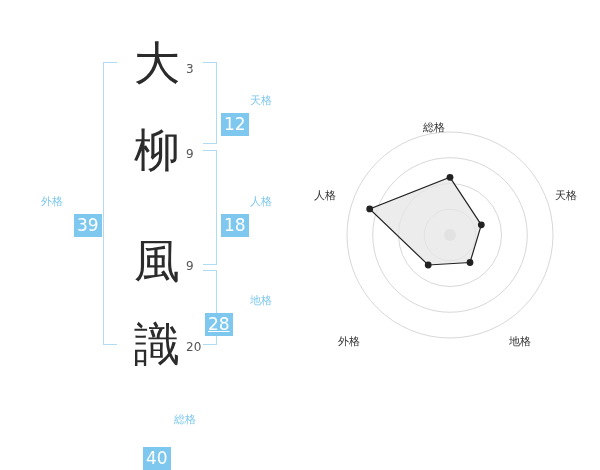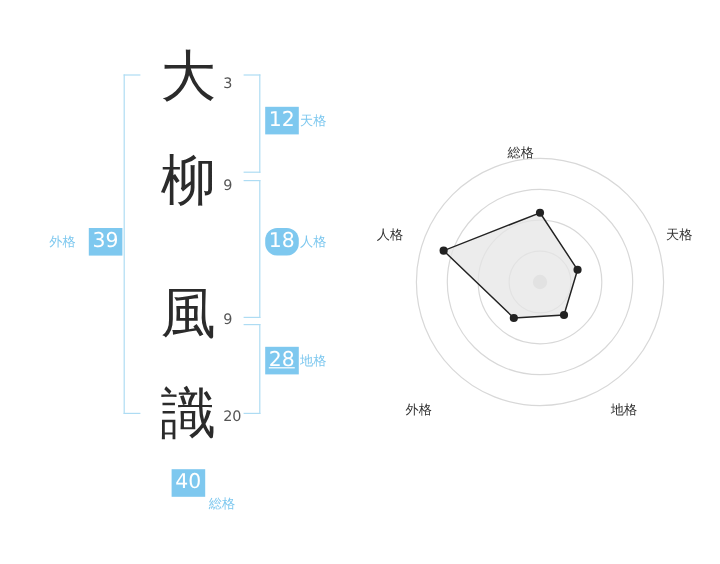--- a/index.html
+++ b/index.html
@@ -49,20 +49,21 @@
     background: #7ec8ef;
     color: #ffffff;
     font-size: 17px;
     line-height: 23px;
     height: 23px;
     min-width: 25px;
     text-align: center;
     padding: 0 3px;
     box-sizing: border-box;
     font-family: "DejaVu Sans", "Liberation Sans", sans-serif;
+    margin-top: 24px;
   }
   .badge-label {
     position: absolute;
     color: #7ec8ef;
     font-size: 11px;
     line-height: 23px;
     font-family: "DejaVu Sans", "Liberation Sans", sans-serif;
   }
 
   
@@ -123,30 +124,30 @@
 
     <div class="bracket bracket-right" style="left:203px; top:150px; width:14px; height:115px;"></div>
 
     <div class="bracket bracket-right" style="left:203px; top:270px; width:14px; height:75px;"></div>
 
     <div class="bracket bracket-left" style="left:103px; top:62px; width:14px; height:283px;"></div>
 
     <div class="badge" style="left:221px; top:89px;">12</div>
     <div class="badge-label" style="left:250px; top:89px;">天格</div>
 
-    <div class="badge" style="left:221px; top:190px;border-radius:10px;">18</div>
+    <div class="badge" style="left:221px; top:190px;">18</div>
     <div class="badge-label" style="left:250px; top:190px;">人格</div>
 
-    <div class="badge" style="left:221px; top:289px;text-decoration:underline;">28</div>
+    <div class="badge" style="left:205px; top:289px;text-decoration:underline;">28</div>
     <div class="badge-label" style="left:250px; top:289px;">地格</div>
 
     <div class="badge-label" style="left:41px; top:190px;">外格</div>
     <div class="badge" style="left:74px; top:190px;">39</div>
 
-    <div class="badge" style="left:143px; top:391px;">40</div>
+    <div class="badge" style="left:143px; top:423px;">40</div>
     <div class="badge-label" style="left:174px; top:408px;">総格</div>
   </div>
 
   <div class="radar-panel">
     <svg id="radar-svg" width="300" height="470" viewBox="0 0 300 470">
         <circle cx="150" cy="235" r="103" fill="none" stroke="#d8d8d8" stroke-width="1"></circle>
         <circle cx="150" cy="235" r="77.25" fill="none" stroke="#d8d8d8" stroke-width="1"></circle>
         <circle cx="150" cy="235" r="51.5" fill="none" stroke="#d8d8d8" stroke-width="1"></circle>
         <circle cx="150" cy="235" r="25.75" fill="none" stroke="#d8d8d8" stroke-width="1"></circle>
         <circle cx="150" cy="235" r="6" fill="#d6d6d6"></circle>

